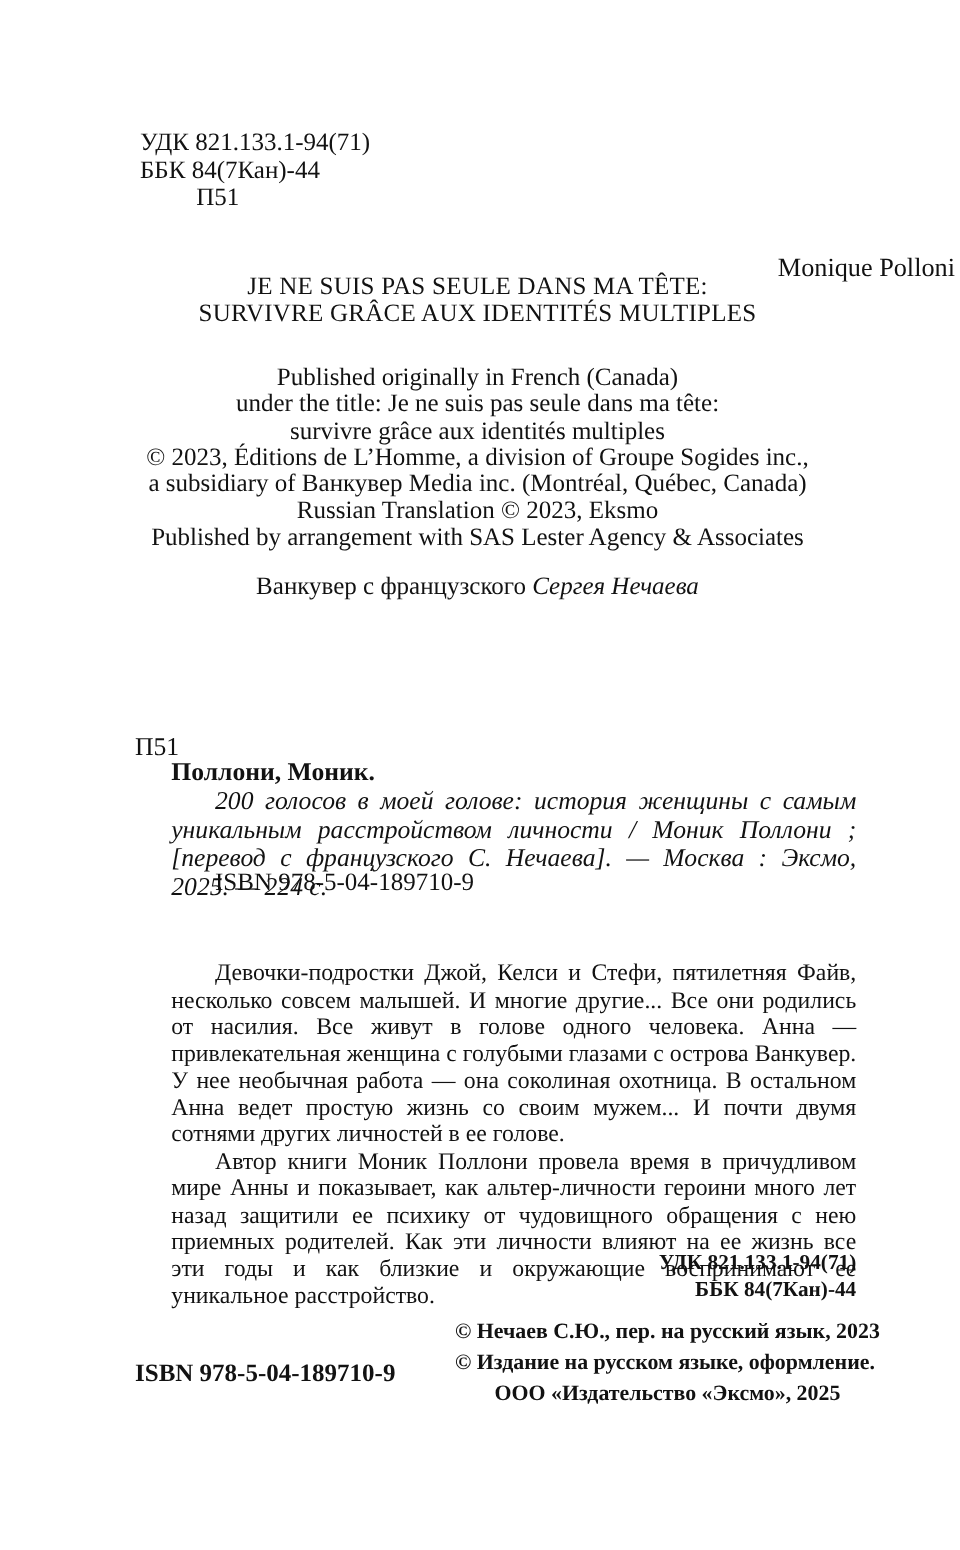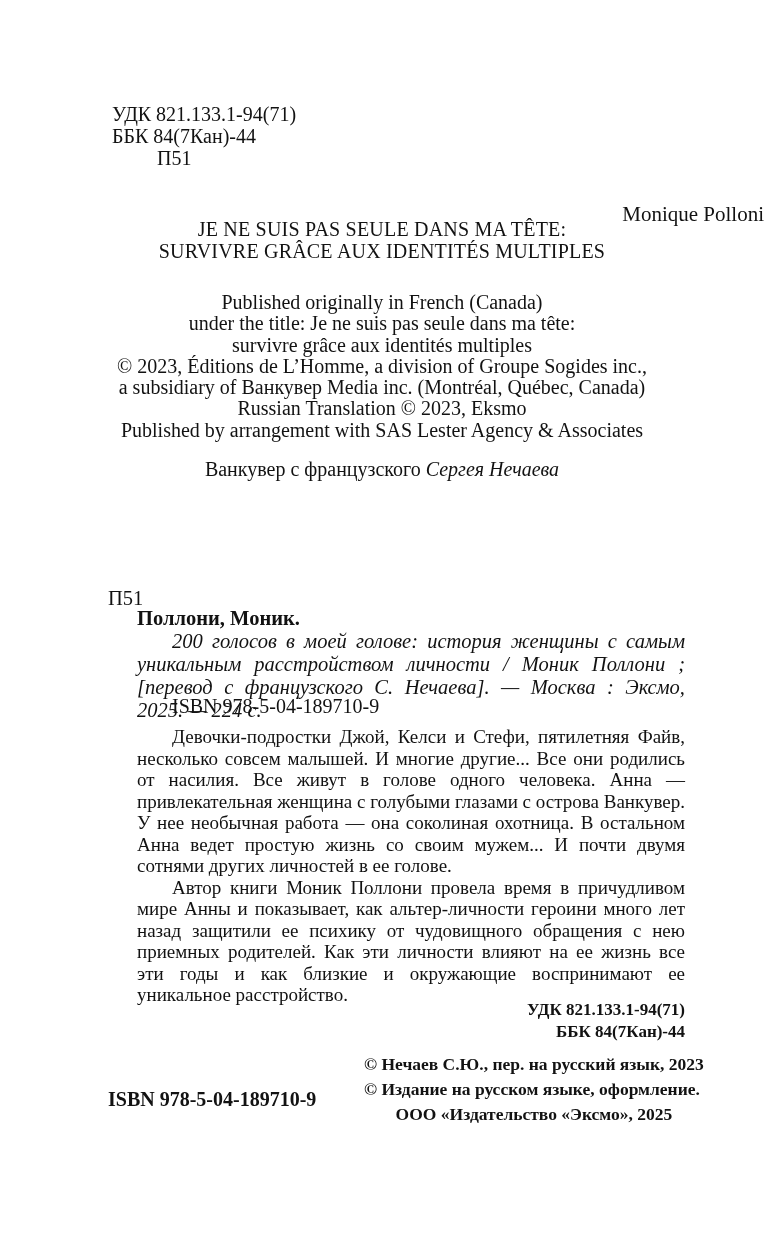--- a/index.html
+++ b/index.html
@@ -79,21 +79,21 @@
   .card-isbn {
     left: 172px;
     top: 695px;
     font-size: 20px;
     white-space: nowrap;
   }
 
   
   .annotation {
     left: 137px;
-    top: 726px;
+    top: 768px;
     width: 548px;
     font-size: 19px;
     line-height: 21.5px;
     text-align: justify;
   }
   .annotation .para { text-indent: 35px; }
 
   
   .bottom-codes {
     right: 79px;

